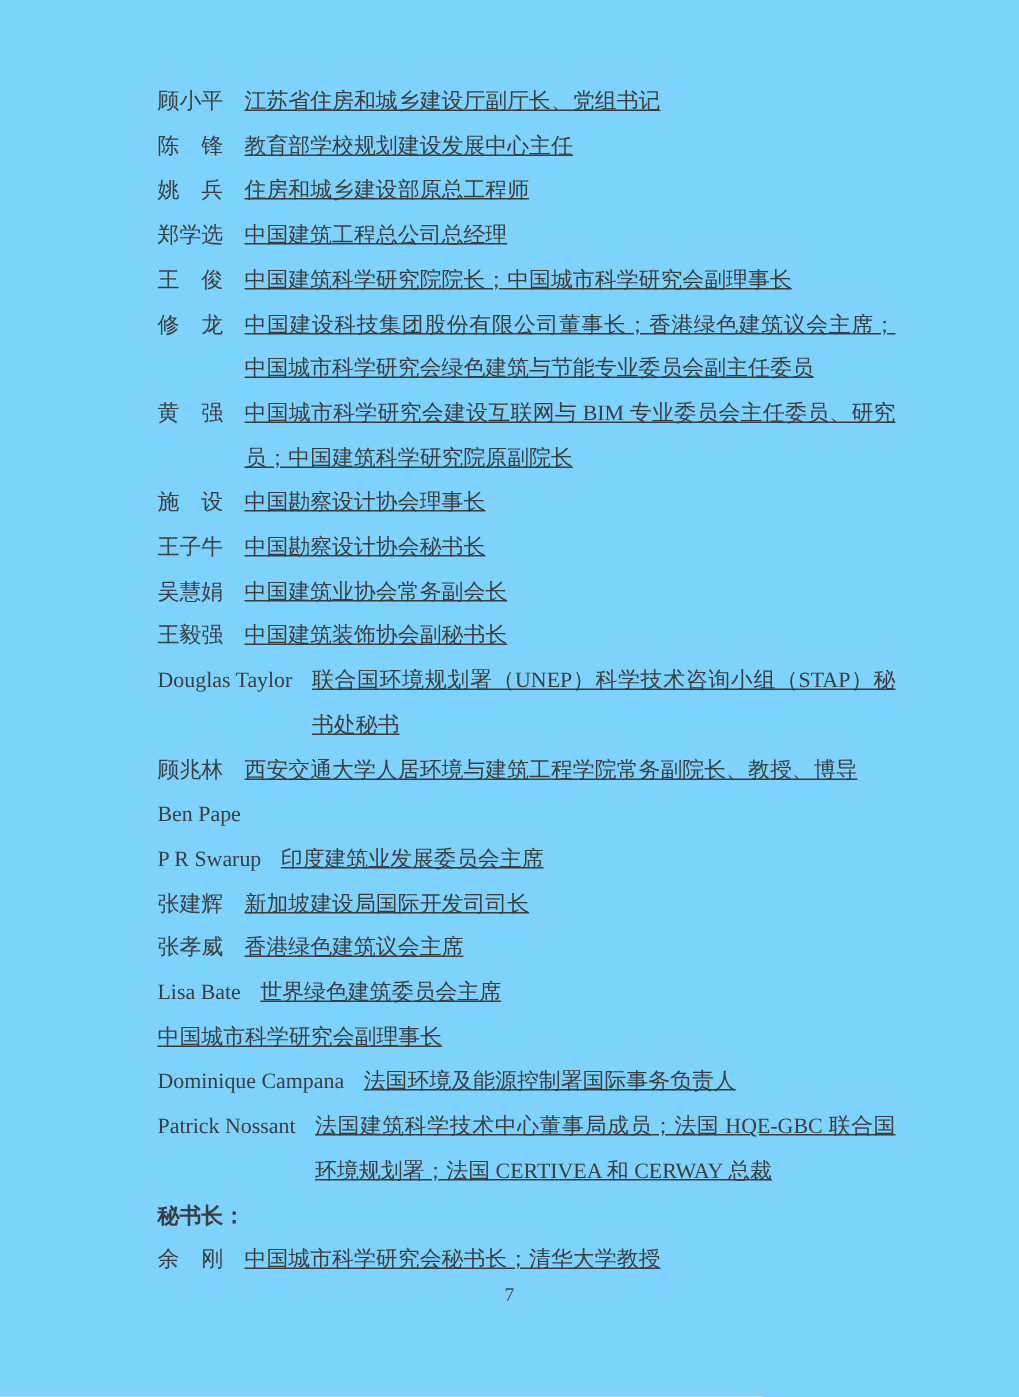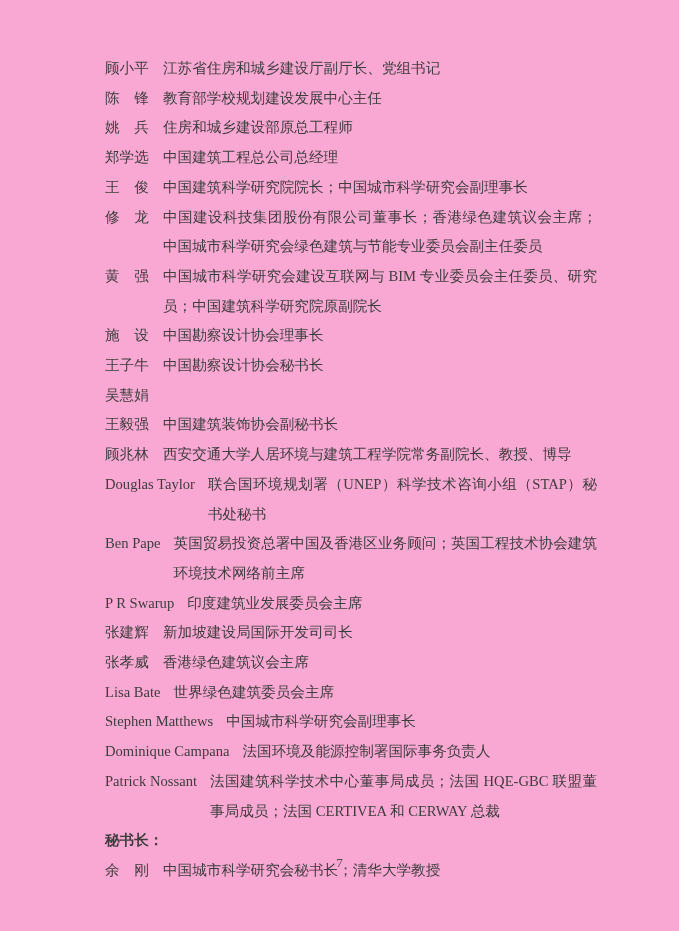--- a/index.html
+++ b/index.html
@@ -4,21 +4,21 @@
 <style>
   html, body {
     margin: 0;
     padding: 0;
     background: #e8e8e8;
   }
   .page {
     position: relative;
     width: 679px;
     height: 931px;
-    background: #f9a8d4;
+    background: #7dd3fc;
     margin: 0 auto;
     overflow: hidden;
     font-family: "Liberation Serif", "DejaVu Serif", serif;
     color: #3d3d3d;
   }
   .content {
     position: absolute;
     left: 105px;
     top: 54px;
     width: 492px;
@@ -31,20 +31,21 @@
   }
   .name {
     flex: 0 0 auto;
     min-width: 45px;
     margin-right: 13px;
     white-space: pre;
   }
   .title {
     flex: 1 1 auto;
     text-align: justify;
+    text-decoration: underline;
   }
   .heading {
     font-weight: bold;
     align-items: center;
   }
   .page-number {
     position: absolute;
     top: 855px;
     left: 0;
     width: 100%;
@@ -101,41 +102,41 @@
     <span class="title">中国勘察设计协会理事长</span>
   </div>
 
   <div class="entry">
     <span class="name">王子牛</span>
     <span class="title">中国勘察设计协会秘书长</span>
   </div>
 
   <div class="entry">
     <span class="name">吴慧娟</span>
+    <span class="title">中国建筑业协会常务副会长</span>
   </div>
 
   <div class="entry">
     <span class="name">王毅强</span>
     <span class="title">中国建筑装饰协会副秘书长</span>
   </div>
 
 
   <div class="entry">
+    <span class="name">Douglas Taylor</span>
+    <span class="title">联合国环境规划署（UNEP）科学技术咨询小组（STAP）秘书处秘书</span>
+  </div>
+
+  <div class="entry">
     <span class="name">顾兆林</span>
     <span class="title">西安交通大学人居环境与建筑工程学院常务副院长、教授、博导</span>
   </div>
 
   <div class="entry">
-    <span class="name">Douglas Taylor</span>
-    <span class="title">联合国环境规划署（UNEP）科学技术咨询小组（STAP）秘书处秘书</span>
-  </div>
-
-  <div class="entry">
     <span class="name">Ben Pape</span>
-    <span class="title">英国贸易投资总署中国及香港区业务顾问；英国工程技术协会建筑环境技术网络前主席</span>
   </div>
 
   <div class="entry">
     <span class="name">P R Swarup</span>
     <span class="title">印度建筑业发展委员会主席</span>
   </div>
 
   <div class="entry">
     <span class="name">张建辉</span>
     <span class="title">新加坡建设局国际开发司司长</span>
@@ -145,32 +146,31 @@
     <span class="name">张孝威</span>
     <span class="title">香港绿色建筑议会主席</span>
   </div>
 
   <div class="entry">
     <span class="name">Lisa Bate</span>
     <span class="title">世界绿色建筑委员会主席</span>
   </div>
 
   <div class="entry">
-    <span class="name">Stephen Matthews</span>
     <span class="title">中国城市科学研究会副理事长</span>
   </div>
 
   <div class="entry">
     <span class="name">Dominique Campana</span>
     <span class="title">法国环境及能源控制署国际事务负责人</span>
   </div>
 
   <div class="entry">
     <span class="name">Patrick Nossant</span>
-    <span class="title">法国建筑科学技术中心董事局成员；法国 HQE-GBC 联盟董事局成员；法国 CERTIVEA 和 CERWAY 总裁</span>
+    <span class="title">法国建筑科学技术中心董事局成员；法国 HQE-GBC 联合国环境规划署；法国 CERTIVEA 和 CERWAY 总裁</span>
   </div>
 </div>
     <div class="heading entry">
       <span>秘书长：</span>
     </div>
     <div>
   <div class="entry">
     <span class="name">余　刚</span>
     <span class="title">中国城市科学研究会秘书长；清华大学教授</span>
   </div>

